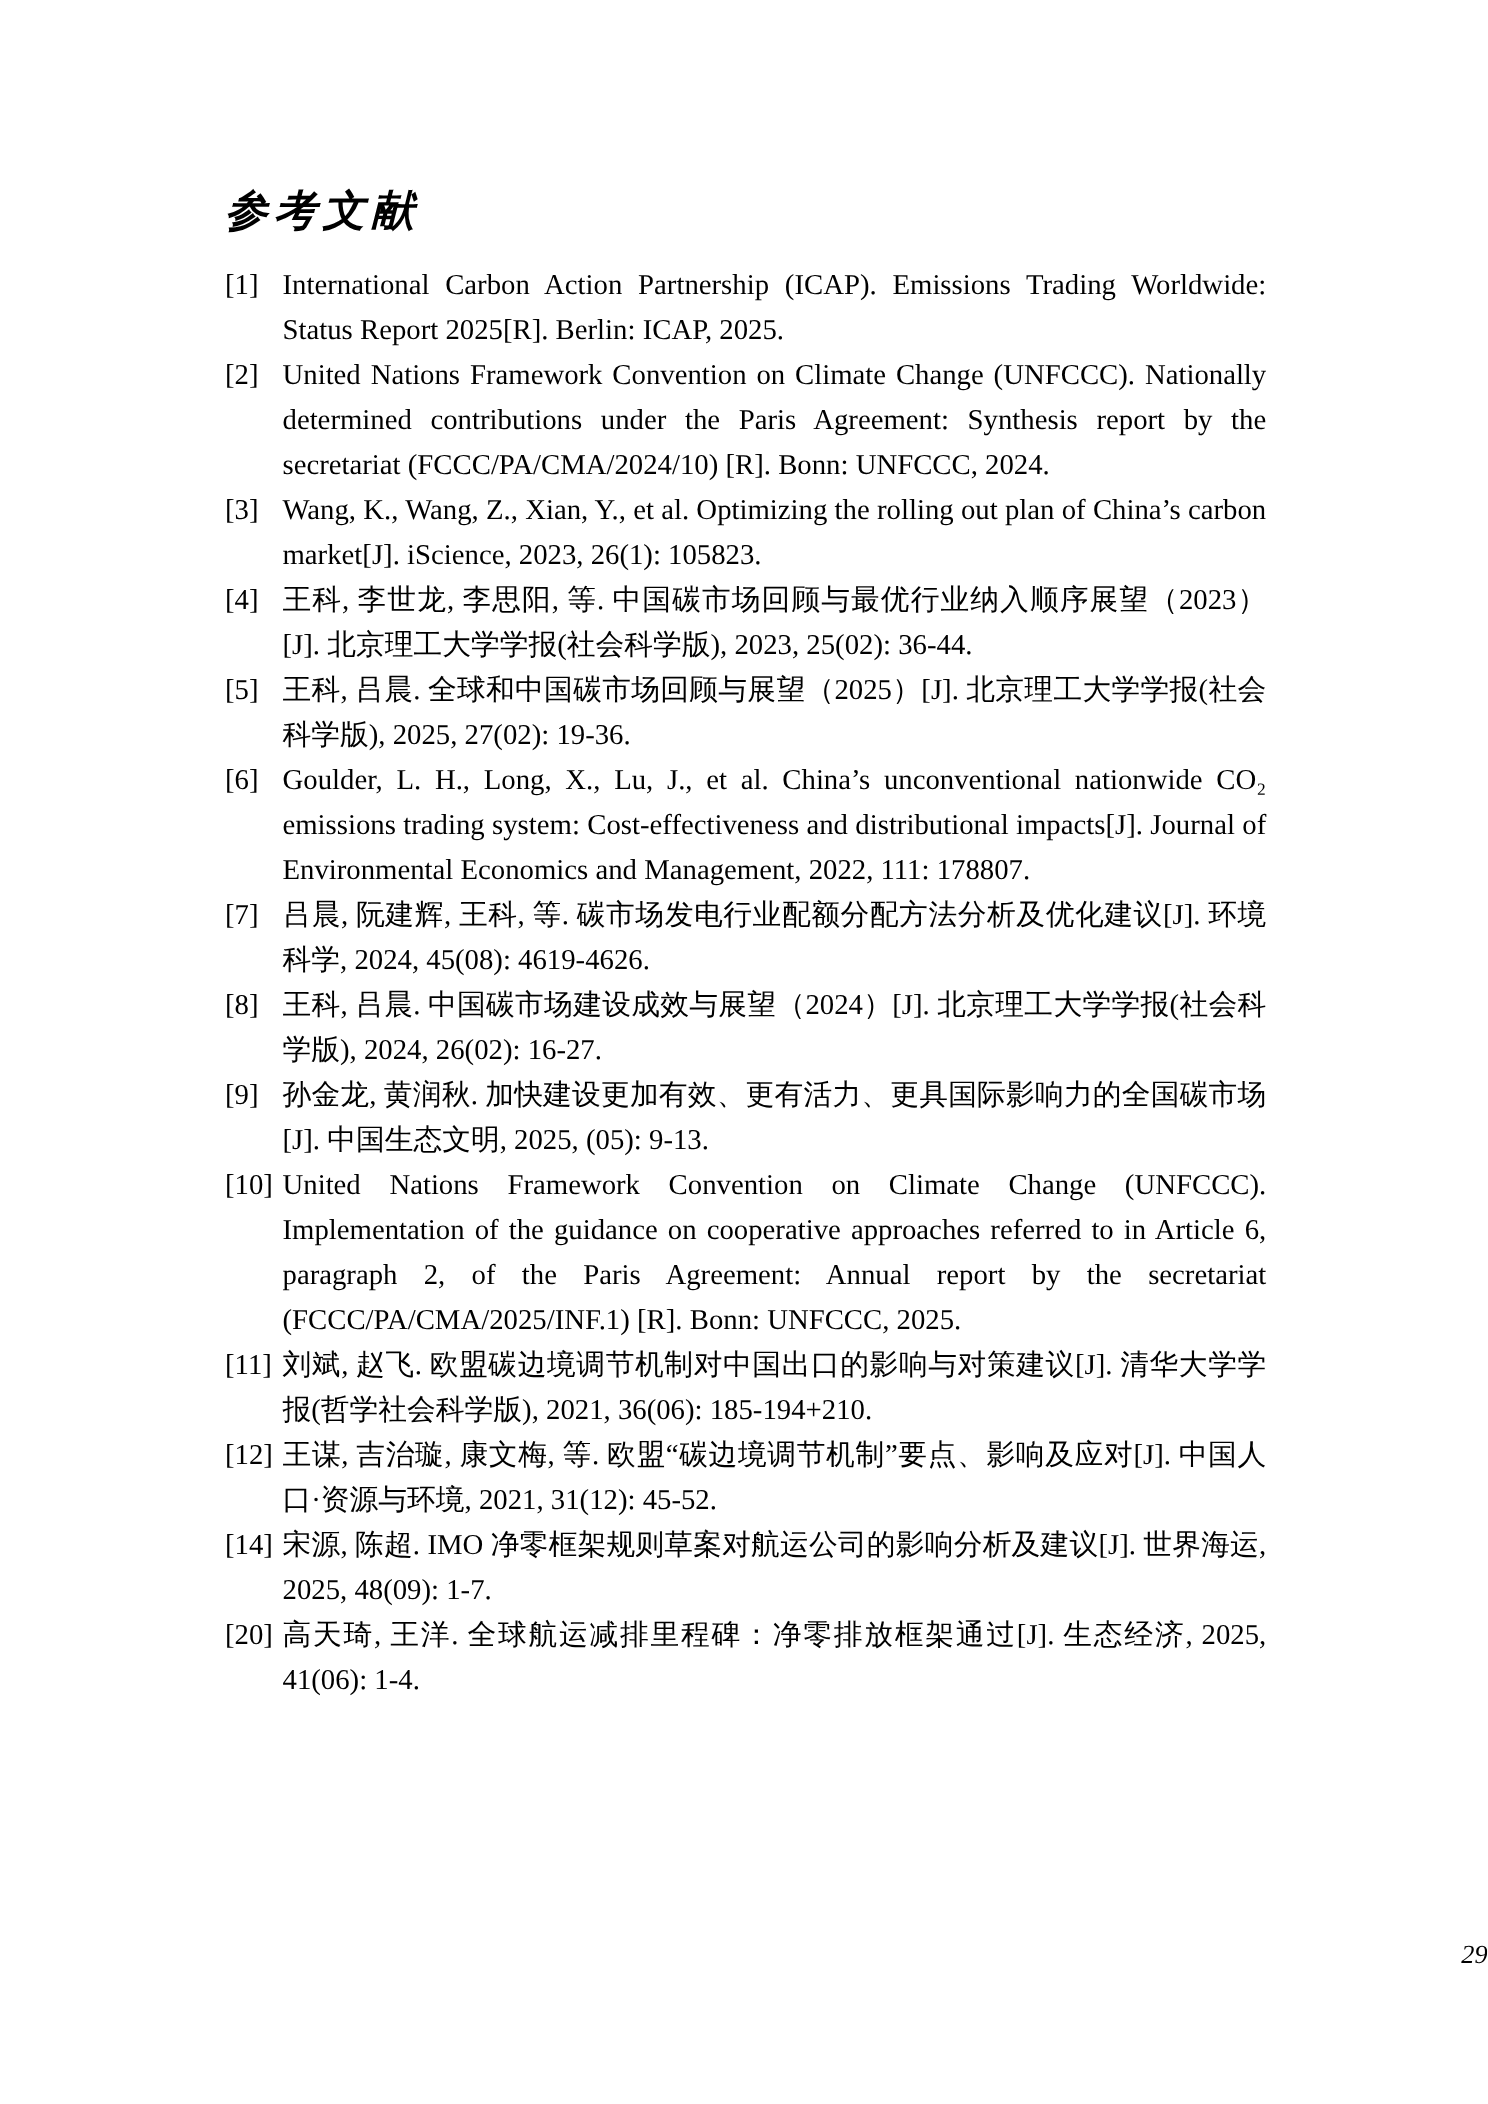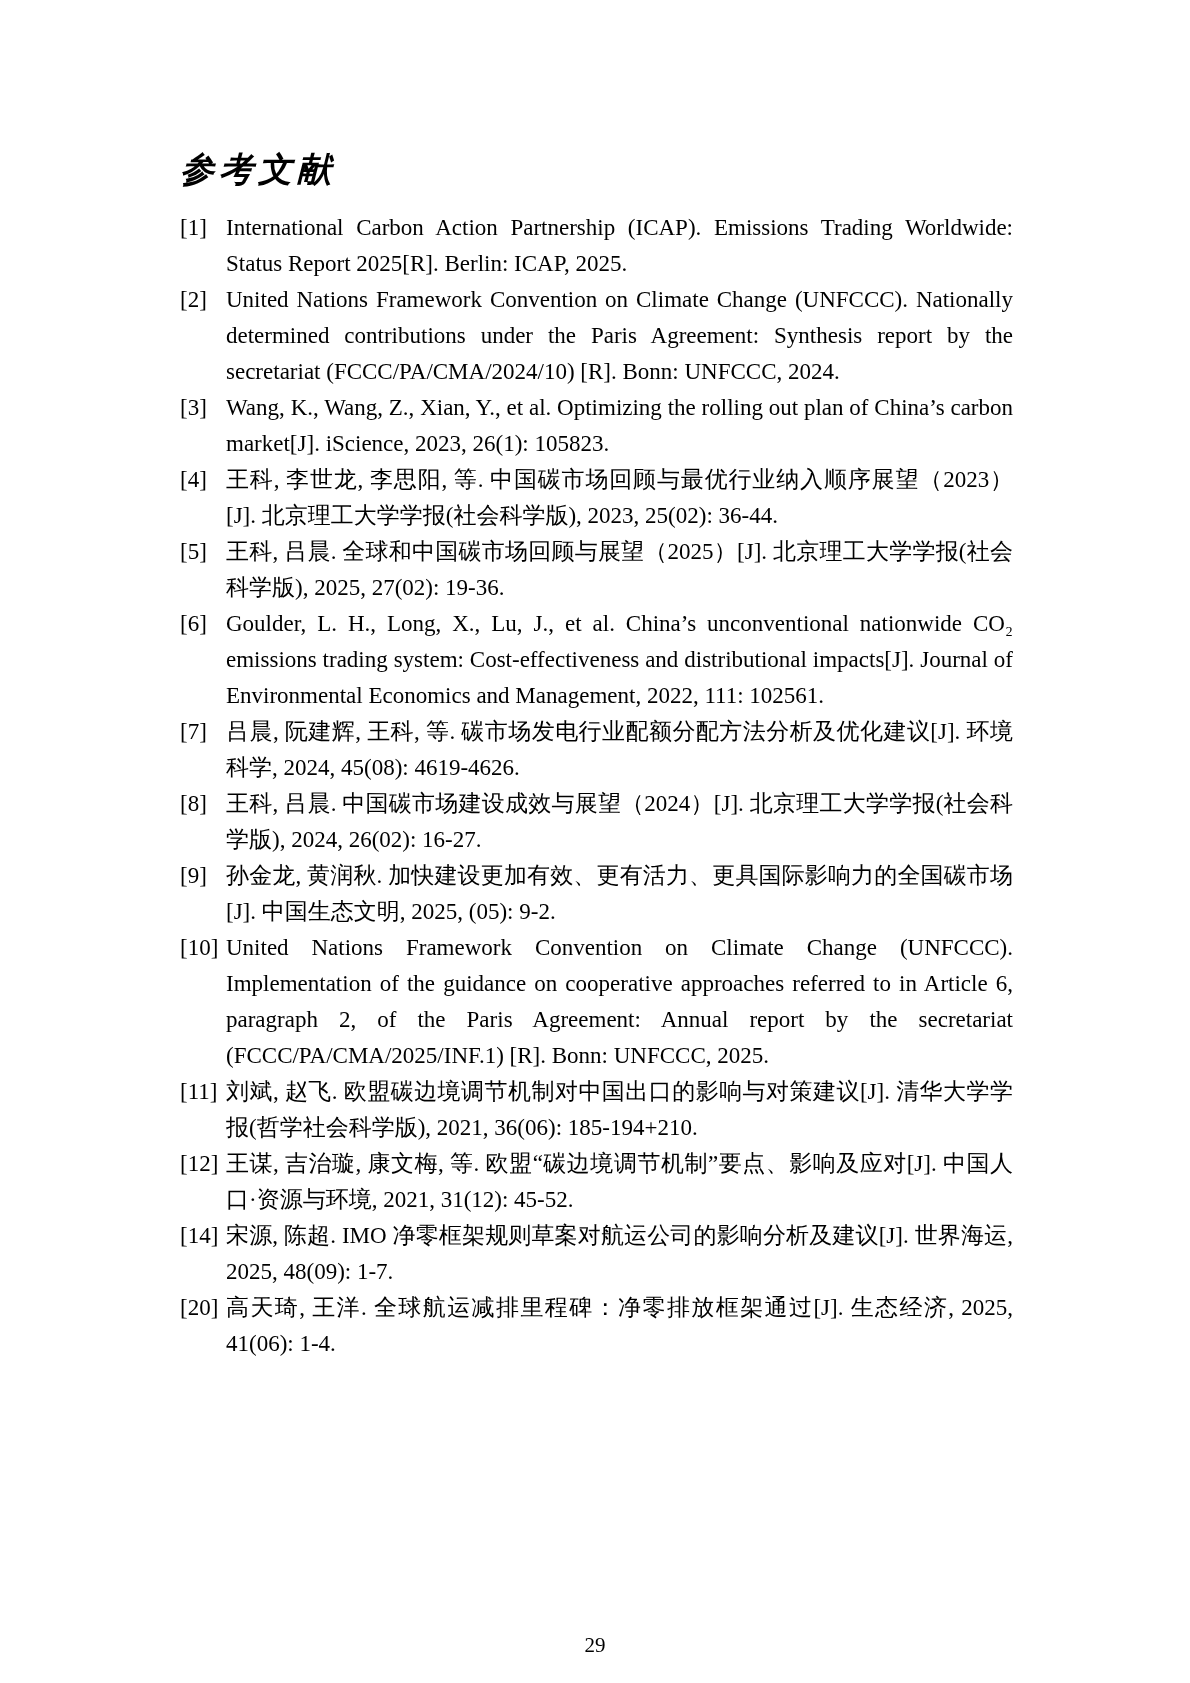--- a/index.html
+++ b/index.html
@@ -49,24 +49,25 @@
   }
   .ref-text {
     flex: 1 1 auto;
     text-align: justify;
     text-justify: inter-word;
   }
   .page-number {
     position: absolute;
     left: 0;
     right: 0;
-    top: 1632px;
-    text-align: center;
+    top: 1550px;
+    text-align: right;
     font-size: 21px;
     line-height: 26px;
+    font-style: italic;
   }
 </style>
 </head>
 <body>
 
 <div class="page">
   <div class="content">
     <h1 class="doc-title">参考文献</h1>
     <ol class="ref-list" id="ref-list">
   <li class="ref-item">
@@ -89,36 +90,36 @@
     <span class="ref-text">王科, 李世龙, 李思阳, 等. 中国碳市场回顾与最优行业纳入顺序展望（2023）[J]. 北京理工大学学报(社会科学版), 2023, 25(02): 36-44.</span>
   </li>
 
   <li class="ref-item">
     <span class="ref-num">[5]</span>
     <span class="ref-text">王科, 吕晨. 全球和中国碳市场回顾与展望（2025）[J]. 北京理工大学学报(社会科学版), 2025, 27(02): 19-36.</span>
   </li>
 
   <li class="ref-item">
     <span class="ref-num">[6]</span>
-    <span class="ref-text">Goulder, L. H., Long, X., Lu, J., et al. China’s unconventional nationwide CO₂ emissions trading system: Cost-effectiveness and distributional impacts[J]. Journal of Environmental Economics and Management, 2022, 111: 102561.</span>
+    <span class="ref-text">Goulder, L. H., Long, X., Lu, J., et al. China’s unconventional nationwide CO₂ emissions trading system: Cost-effectiveness and distributional impacts[J]. Journal of Environmental Economics and Management, 2022, 111: 178807.</span>
   </li>
 
   <li class="ref-item">
     <span class="ref-num">[7]</span>
     <span class="ref-text">吕晨, 阮建辉, 王科, 等. 碳市场发电行业配额分配方法分析及优化建议[J]. 环境科学, 2024, 45(08): 4619-4626.</span>
   </li>
 
   <li class="ref-item">
     <span class="ref-num">[8]</span>
     <span class="ref-text">王科, 吕晨. 中国碳市场建设成效与展望（2024）[J]. 北京理工大学学报(社会科学版), 2024, 26(02): 16-27.</span>
   </li>
 
   <li class="ref-item">
     <span class="ref-num">[9]</span>
-    <span class="ref-text">孙金龙, 黄润秋. 加快建设更加有效、更有活力、更具国际影响力的全国碳市场[J]. 中国生态文明, 2025, (05): 9-2.</span>
+    <span class="ref-text">孙金龙, 黄润秋. 加快建设更加有效、更有活力、更具国际影响力的全国碳市场[J]. 中国生态文明, 2025, (05): 9-13.</span>
   </li>
 
   <li class="ref-item">
     <span class="ref-num">[10]</span>
     <span class="ref-text">United Nations Framework Convention on Climate Change (UNFCCC). Implementation of the guidance on cooperative approaches referred to in Article 6, paragraph 2, of the Paris Agreement: Annual report by the secretariat (FCCC/PA/CMA/2025/INF.1) [R]. Bonn: UNFCCC, 2025.</span>
   </li>
 
   <li class="ref-item">
     <span class="ref-num">[11]</span>
     <span class="ref-text">刘斌, 赵飞. 欧盟碳边境调节机制对中国出口的影响与对策建议[J]. 清华大学学报(哲学社会科学版), 2021, 36(06): 185-194+210.</span>

